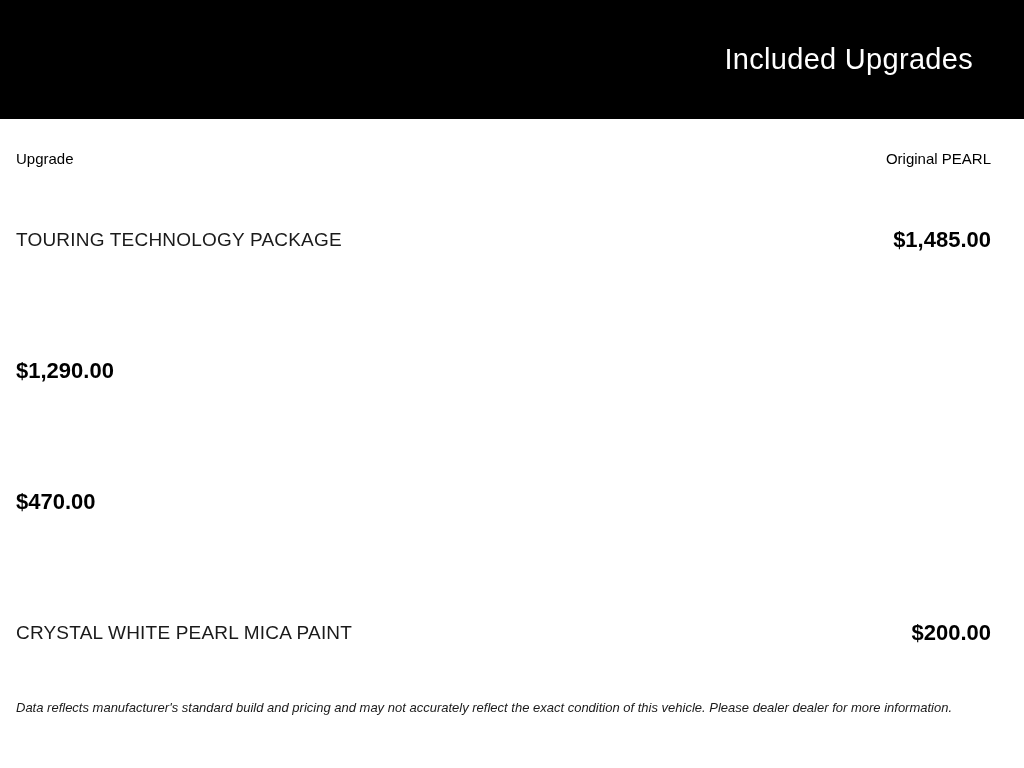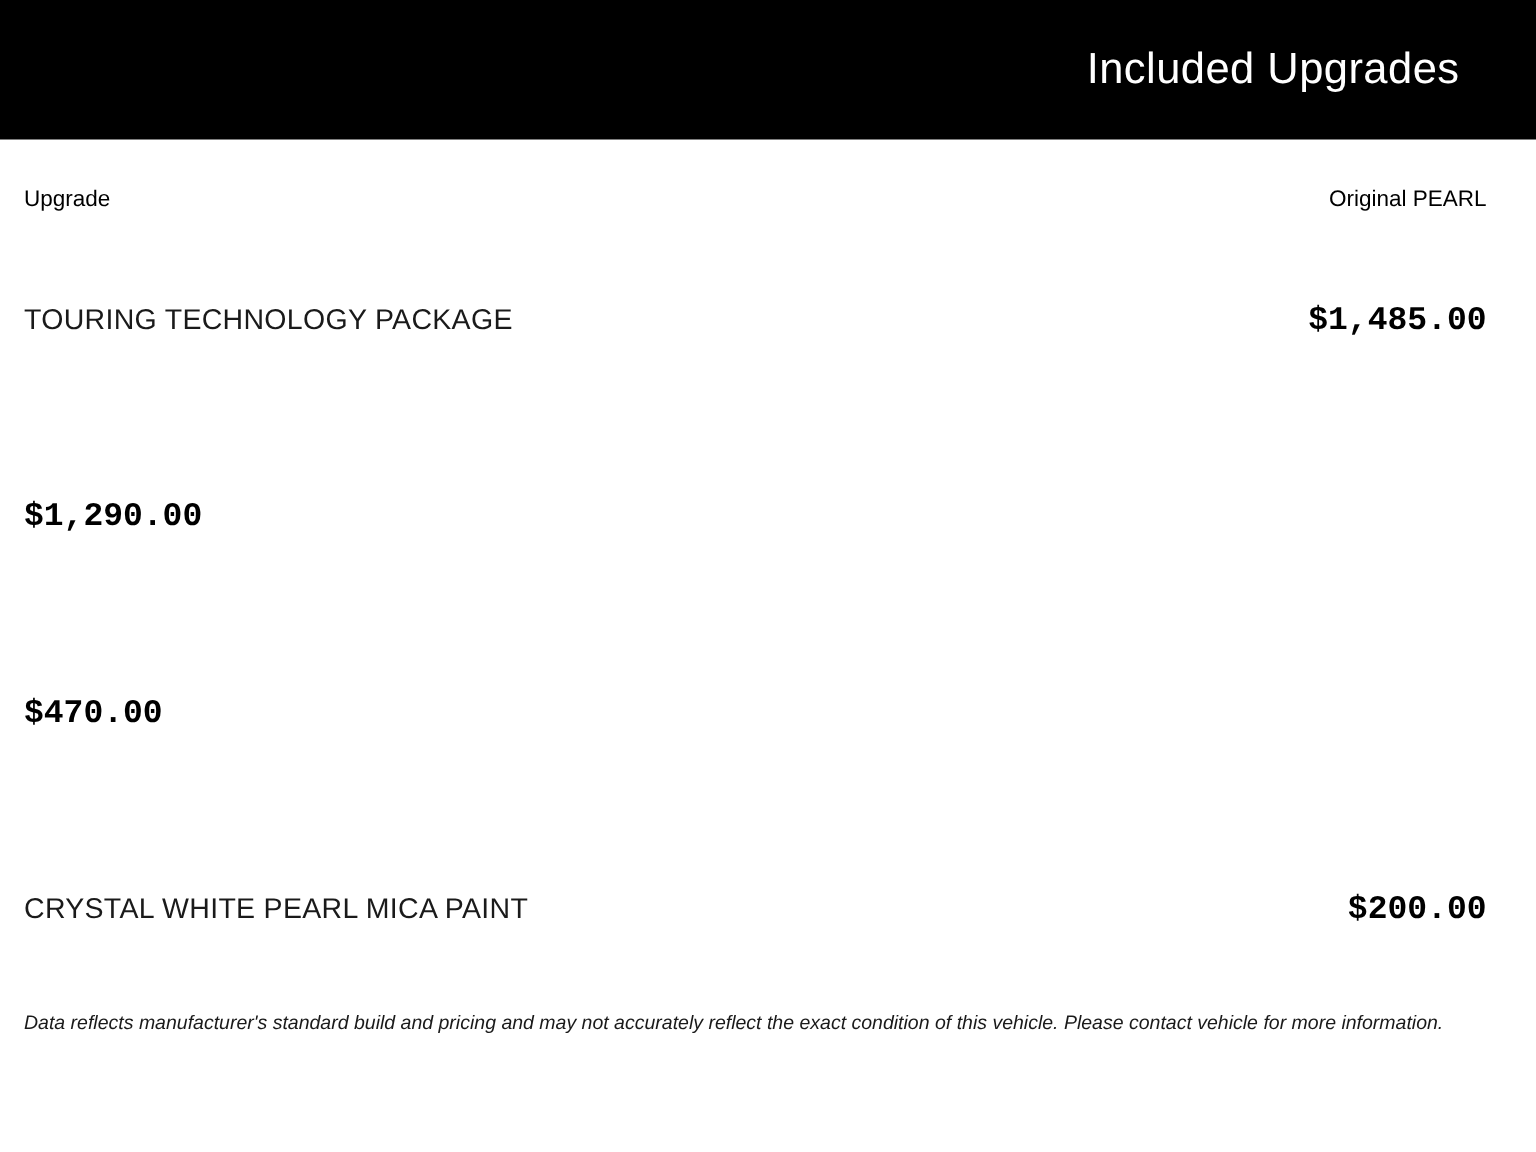--- a/index.html
+++ b/index.html
@@ -5,21 +5,21 @@
   * { margin: 0; padding: 0; box-sizing: border-box; }
   html, body {
     width: 1024px;
     height: 768px;
     background: #ffffff;
     font-family: "Liberation Sans", sans-serif;
     overflow: hidden;
   }
   .header-bar {
     width: 100%;
-    height: 93px;
+    height: 119px;
     background: #000000;
     display: flex;
     align-items: center;
     justify-content: flex-end;
     padding-right: 51px;
   }
   .page-title {
     color: #ffffff;
     font-size: 29px;
     font-weight: 400;
@@ -50,21 +50,20 @@
   }
   .upgrade-name {
     font-size: 19px;
     color: #1a1a1a;
     letter-spacing: 0.2px;
   }
   .upgrade-msrp {
     font-size: 22px;
     font-weight: 700;
     color: #000000;
-    font-family: Liberation Mono, monospace;
   }
   .disclaimer {
     margin-top: 2px;
     font-size: 13px;
     line-height: 15px;
     font-style: italic;
     color: #1a1a1a;
   }
 </style>
 </head>
@@ -91,15 +90,15 @@
     </div>
     <div class="row">
       <span class="upgrade-msrp">$470.00</span>
     </div>
     <div class="row">
       <span class="upgrade-name">CRYSTAL WHITE PEARL MICA PAINT</span>
       <span class="upgrade-msrp">$200.00</span>
     </div>
   </div>
 
-  <p class="disclaimer">Data reflects manufacturer's standard build and pricing and may not accurately reflect the exact condition of this vehicle. Please contact vehicle for more information.</p>
+  <p class="disclaimer">Data reflects manufacturer's standard build and pricing and may not accurately reflect the exact condition of this vehicle. Please dealer dealer for more information.</p>
 
 </main>
 
 </body></html>

